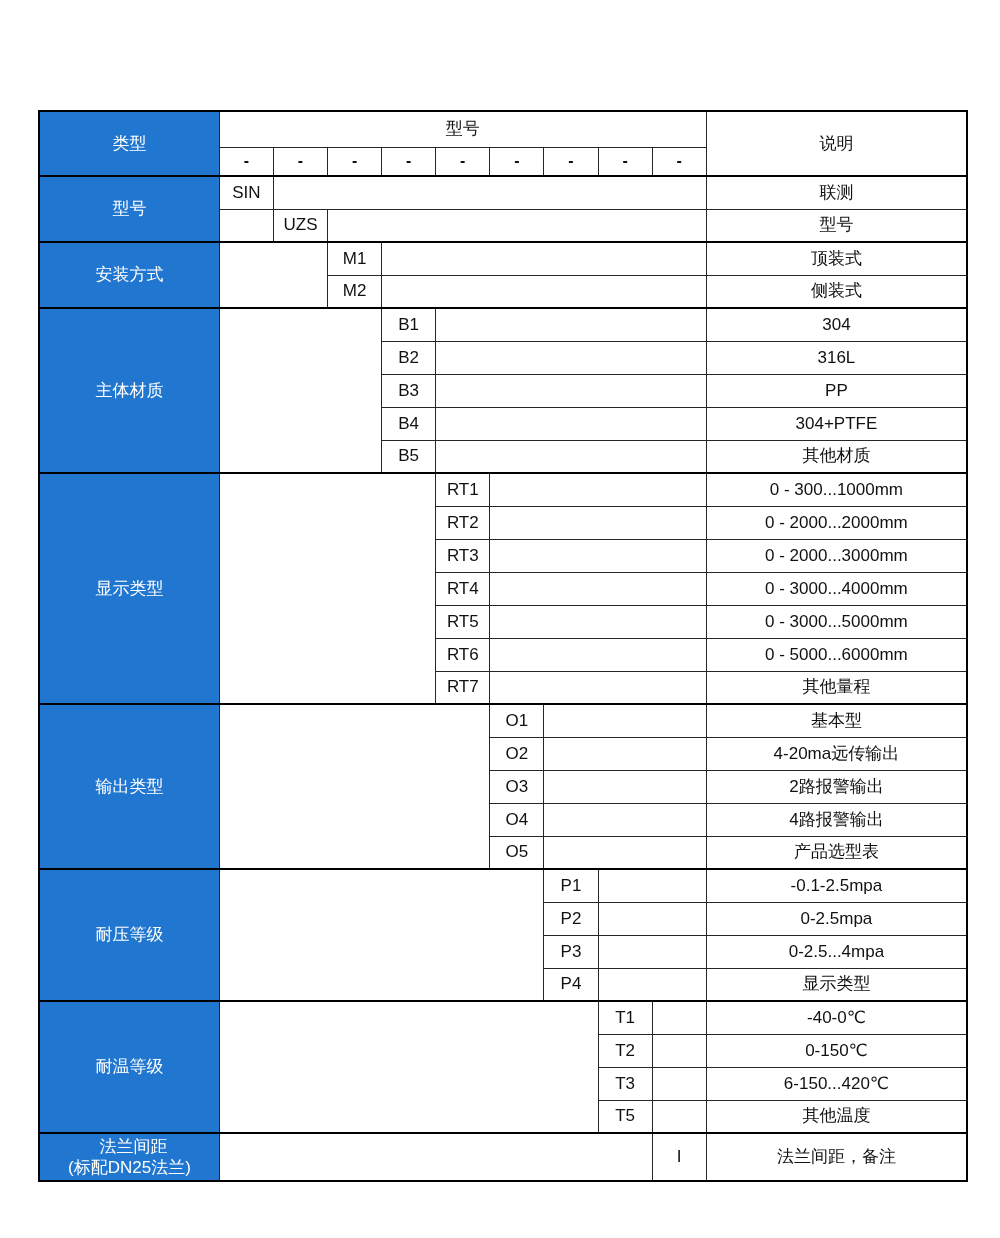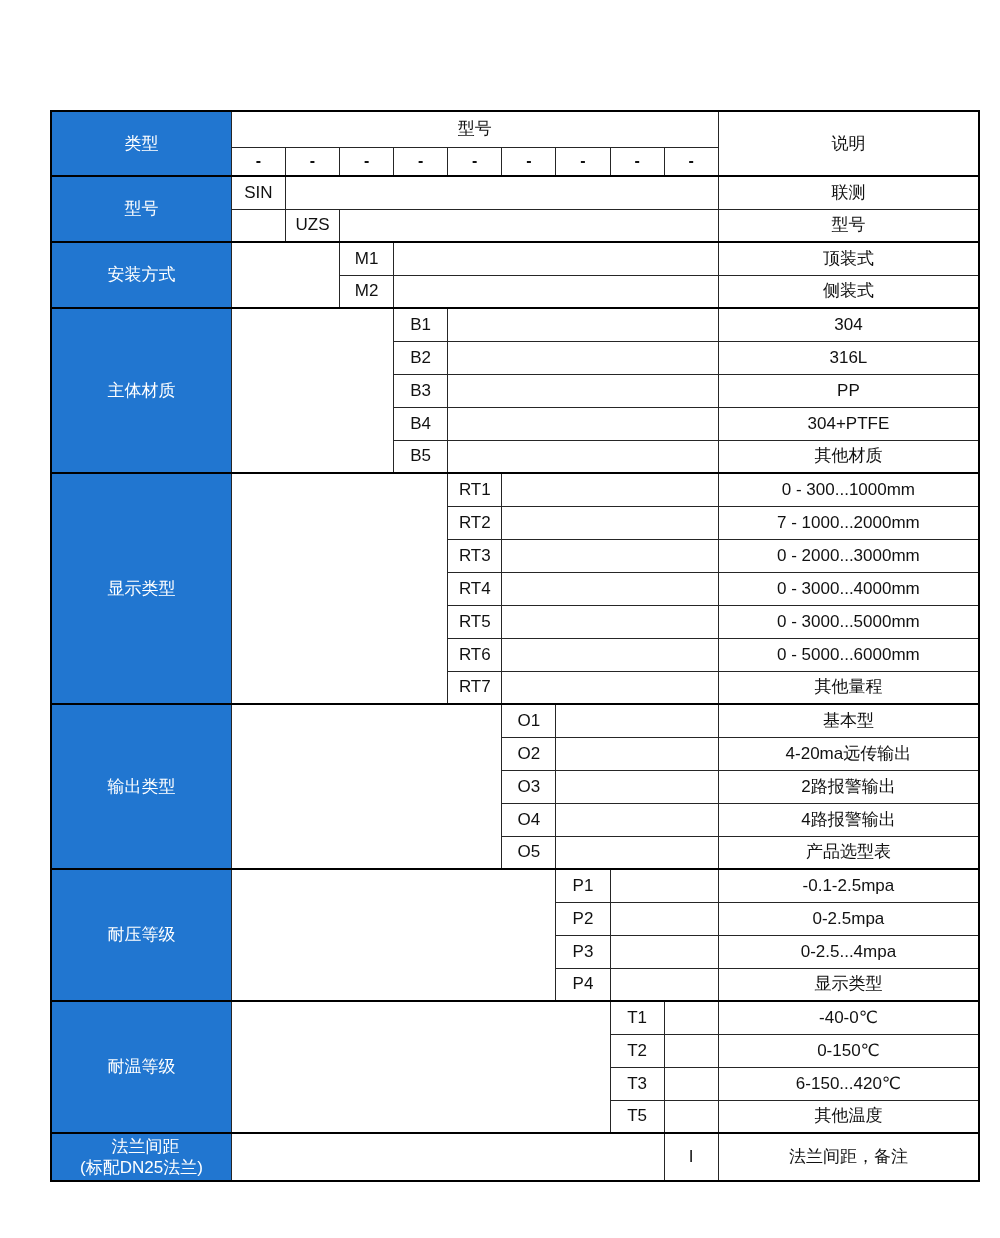--- a/index.html
+++ b/index.html
@@ -16,21 +16,21 @@
     top: 24px; left: 0; width: 1000px;
     text-align: center;
     font-size: 44px;
     font-weight: bold;
     letter-spacing: 2px;
     color: #000;
   }
 
   table.selection {
     position: absolute;
-    left: 50px; top: 110px;
+    left: 38px; top: 110px;
     width: 930px;
     border-collapse: collapse;
     table-layout: fixed;
     border: 2px solid #000;
   }
   td {
     border: 1px solid #262626;
     padding: 0;
     text-align: center;
     vertical-align: middle;
@@ -155,21 +155,21 @@
     <tr class="row sec">
       <td class="blue" rowspan="7">显示类型</td>
       <td class="empty" colspan="4" rowspan="7"></td>
       <td class="code">RT1</td>
       <td class="empty" colspan="4"></td>
       <td class="desc">0 - 300...1000mm</td>
     </tr>
     <tr class="row">
       <td class="code">RT2</td>
       <td class="empty" colspan="4"></td>
-      <td class="desc">7 - 1000...2000mm</td>
+      <td class="desc">0 - 2000...2000mm</td>
     </tr>
     <tr class="row">
       <td class="code">RT3</td>
       <td class="empty" colspan="4"></td>
       <td class="desc">0 - 2000...3000mm</td>
     </tr>
     <tr class="row">
       <td class="code">RT4</td>
       <td class="empty" colspan="4"></td>
       <td class="desc">0 - 3000...4000mm</td>

